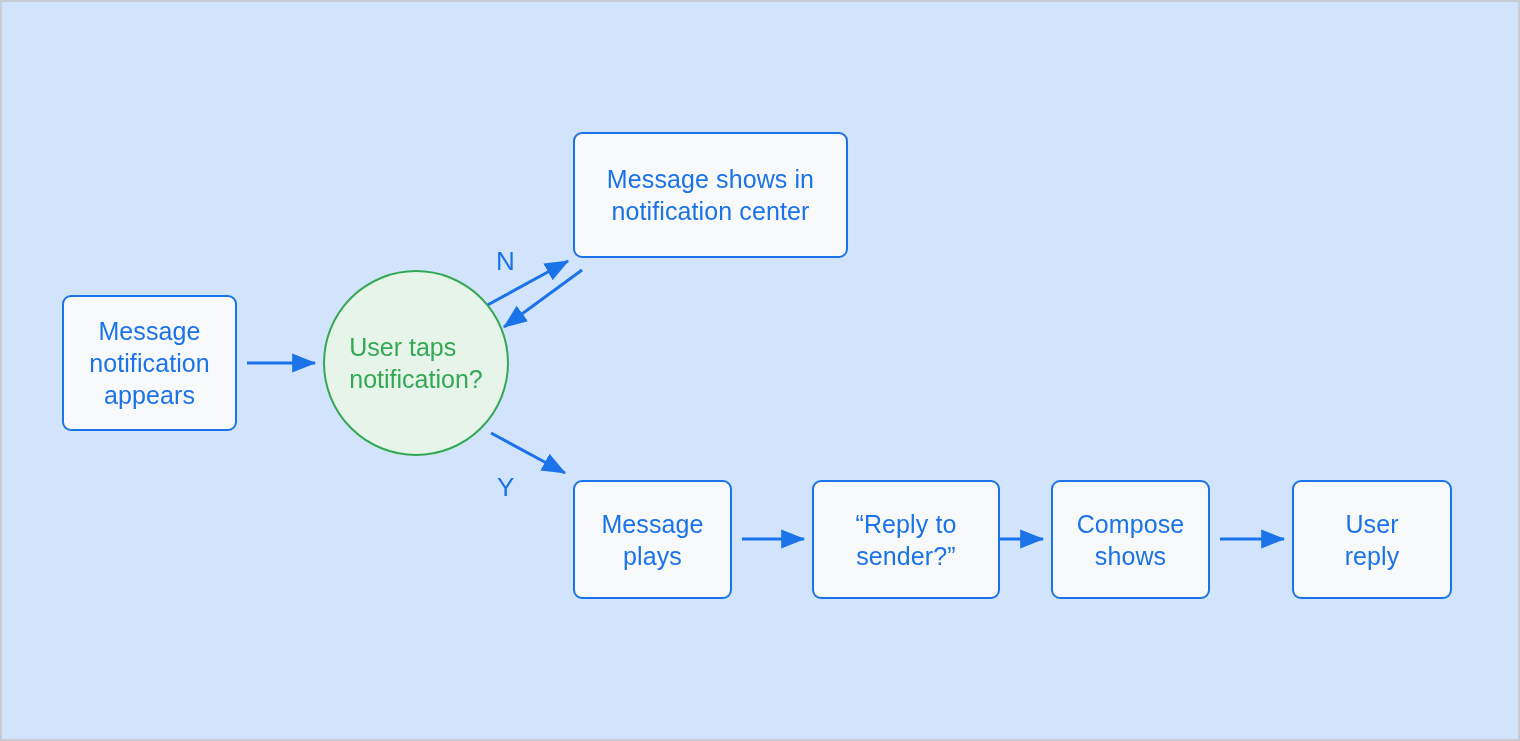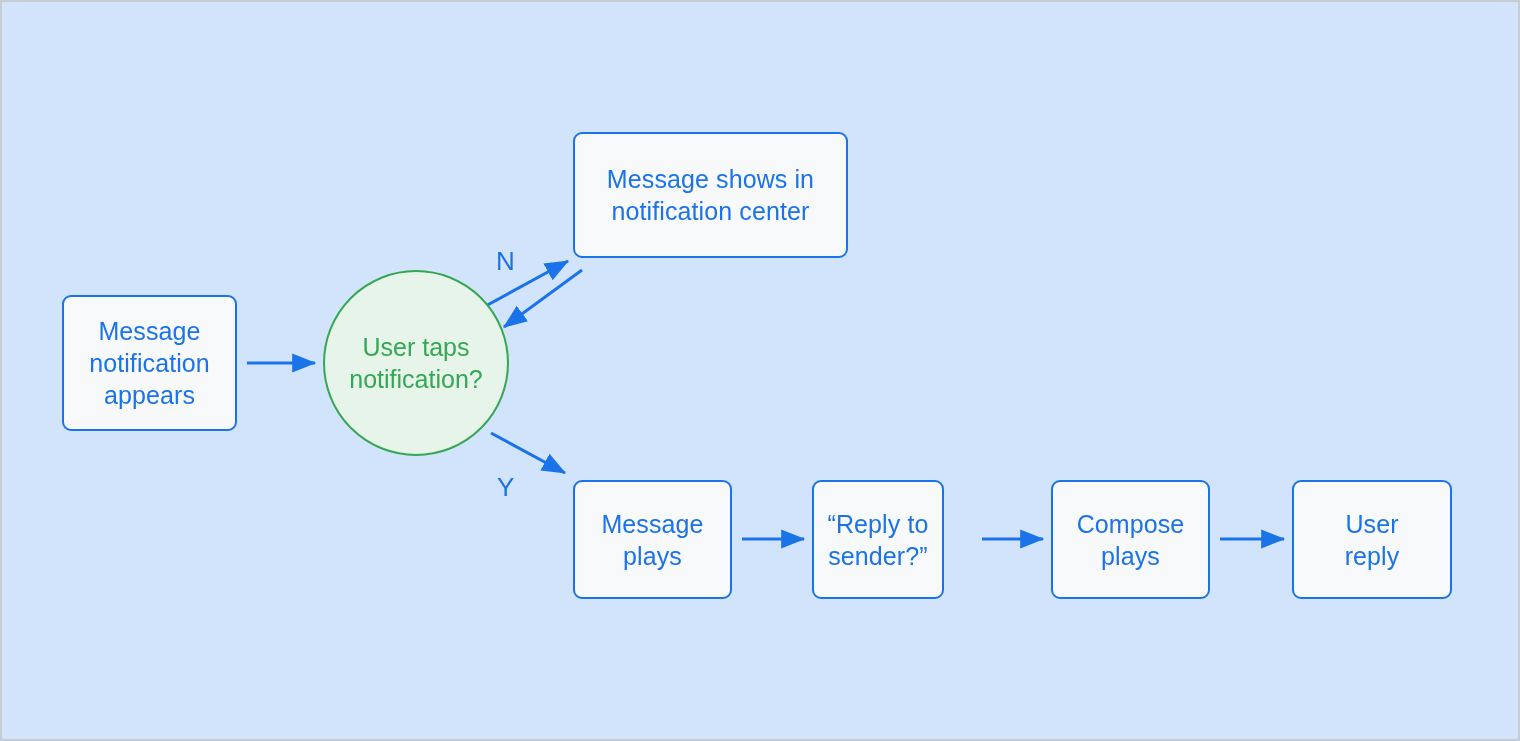--- a/index.html
+++ b/index.html
@@ -42,21 +42,21 @@
     line-height: 1.28;
     letter-spacing: 0.1px;
     white-space: pre-line;
   }
   .node-decision {
     position: absolute;
     box-sizing: border-box;
     display: flex;
     align-items: center;
     justify-content: center;
-    text-align: center;
+    text-align: left;
     background: #e6f4ea;
     border: 2.5px solid #34a853;
     border-radius: 50%;
     color: #34a853;
     font-size: 25px;
     line-height: 1.28;
     white-space: pre-line;
   }
   .edge-label {
     position: absolute;
@@ -99,25 +99,25 @@
 
   <div class="node-decision" style="left:321px; top:268px; width:186px; height:186px;">User taps
 notification?</div>
 
   <div class="node" style="left:571px; top:130px; width:275px; height:126px;">Message shows in
 notification center</div>
 
   <div class="node" style="left:571px; top:478px; width:159px; height:119px;">Message
 plays</div>
 
-  <div class="node" style="left:810px; top:478px; width:132px; height:119px;text-align:center;">“Reply to
+  <div class="node" style="left:810px; top:478px; width:188px; height:119px;text-align:center;">“Reply to
 sender?”</div>
 
   <div class="node" style="left:1049px; top:478px; width:159px; height:119px;">Compose
-plays</div>
+shows</div>
 
   <div class="node" style="left:1290px; top:478px; width:160px; height:119px;">User
 reply</div>
 
   <div class="edge-label" style="left:494px; top:246px;">N</div>
 
   <div class="edge-label" style="left:495px; top:472px;">Y</div>
 
 </div>
 

